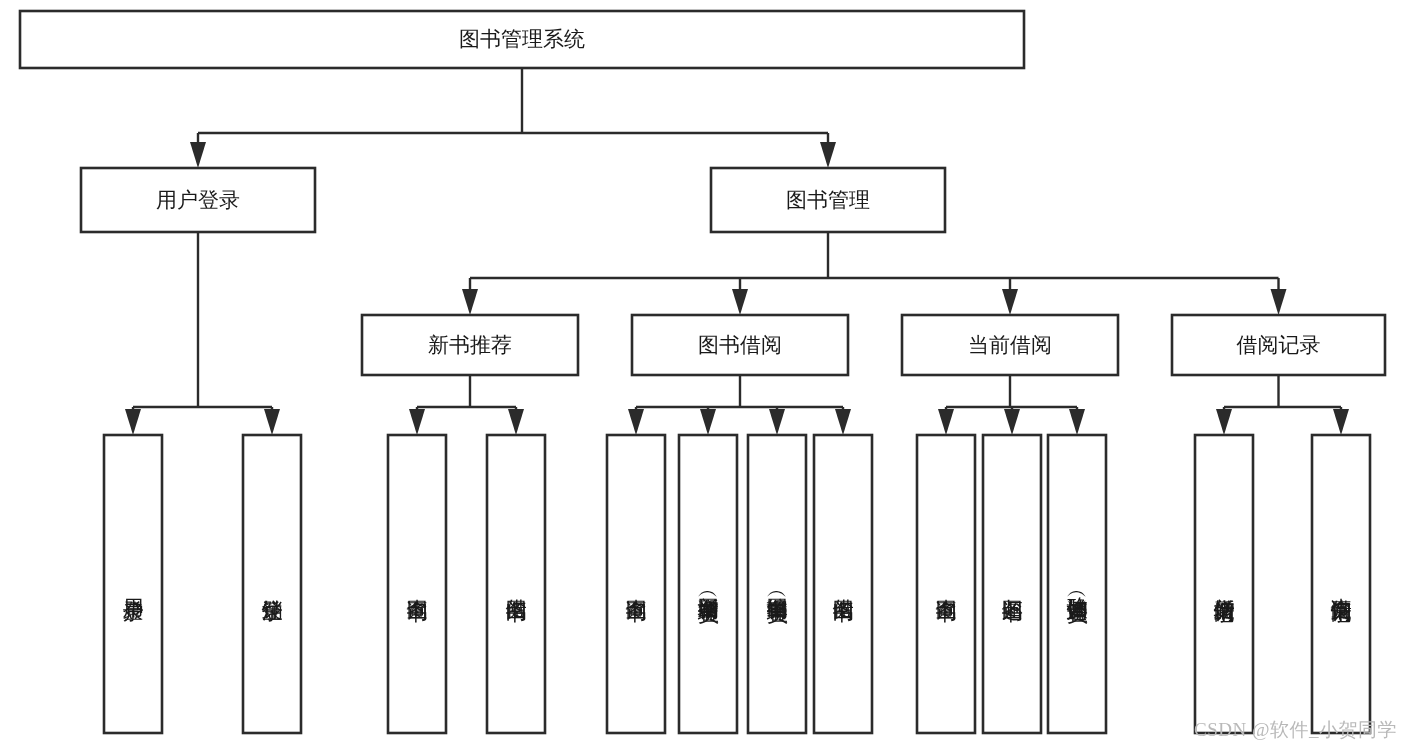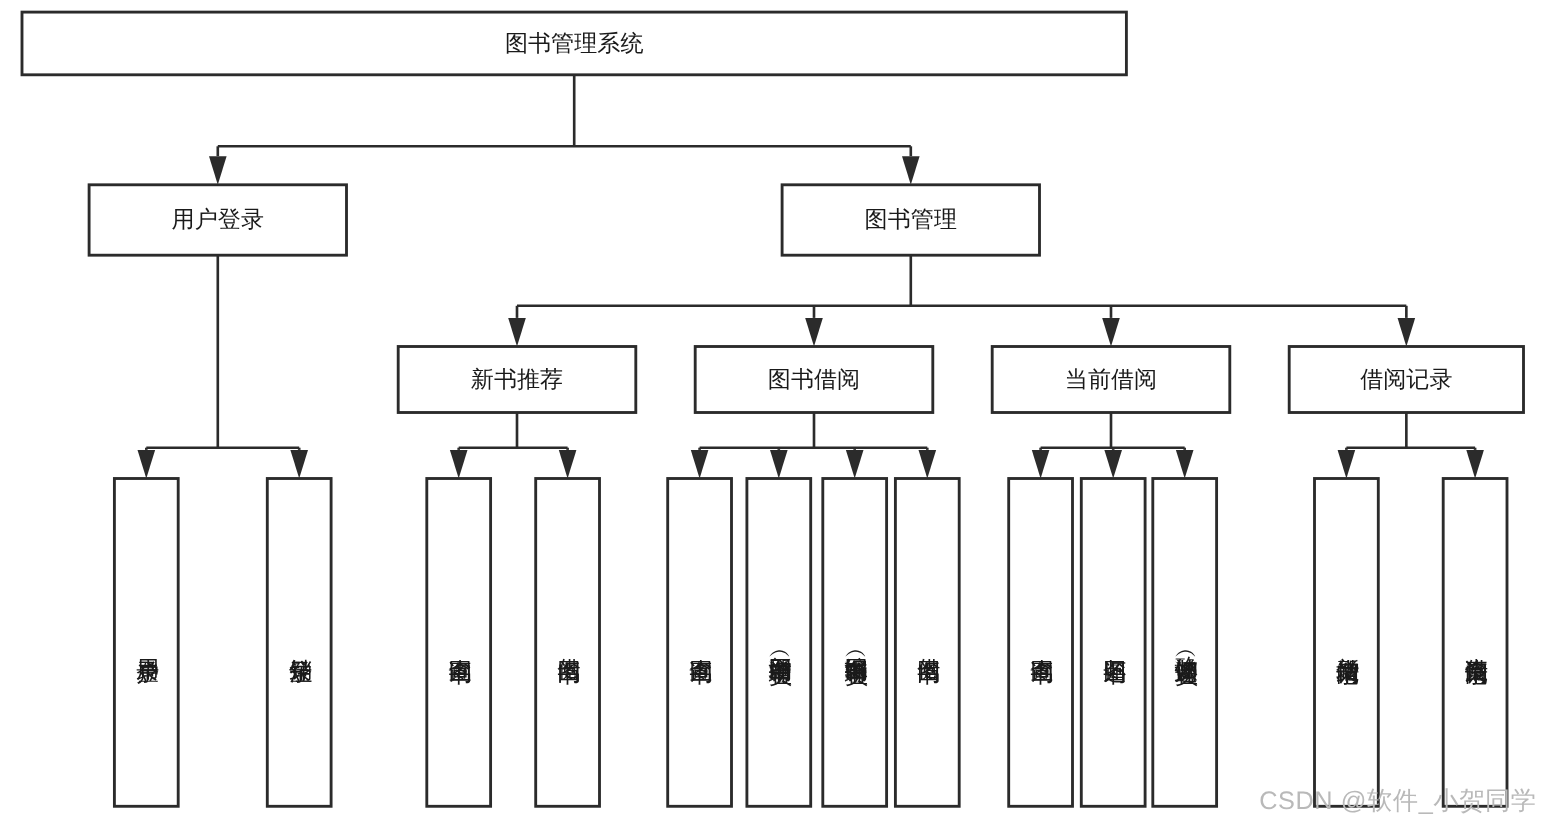--- a/index.html
+++ b/index.html
@@ -62,22 +62,22 @@
     stroke-linecap: butt;
   }
   .arrow-head {
     fill: #2b2b2b;
     stroke: none;
   }
   .watermark {
     position: absolute;
     right: 8px;
     bottom: 4px;
-    font-family: Liberation Sans, sans-serif;
-    font-size: 23px;
+    font-family: Liberation Serif, serif;
+    font-size: 19px;
     color: #b9b9b9;
     letter-spacing: 0.5px;
     user-select: none;
     white-space: nowrap;
   }
 </style>
 </head>
 <body>
 
 <div id="diagram-root">

